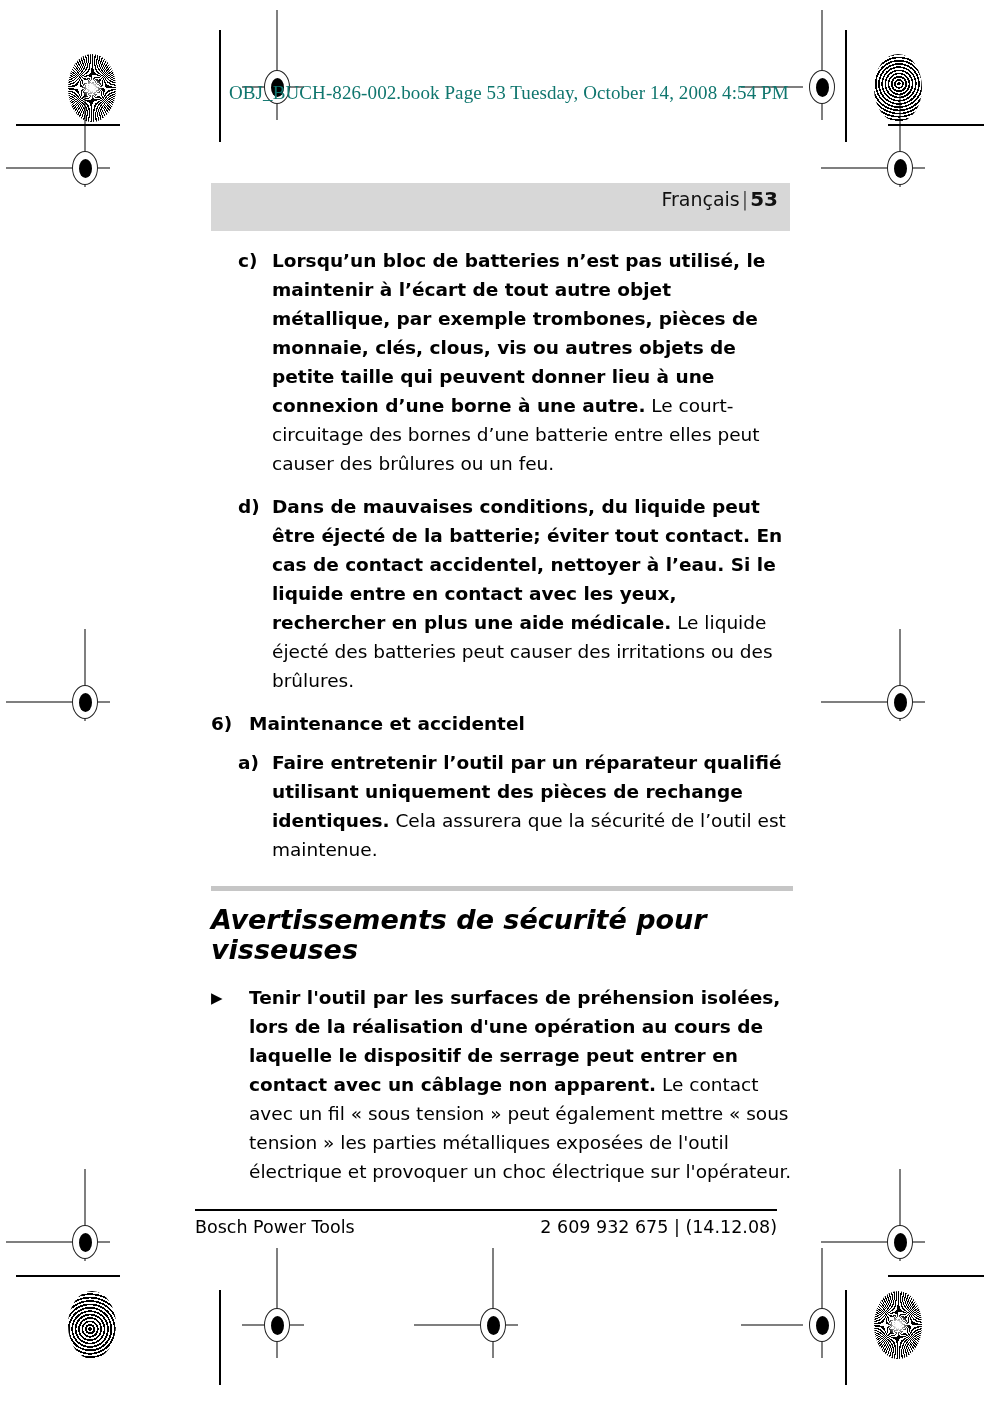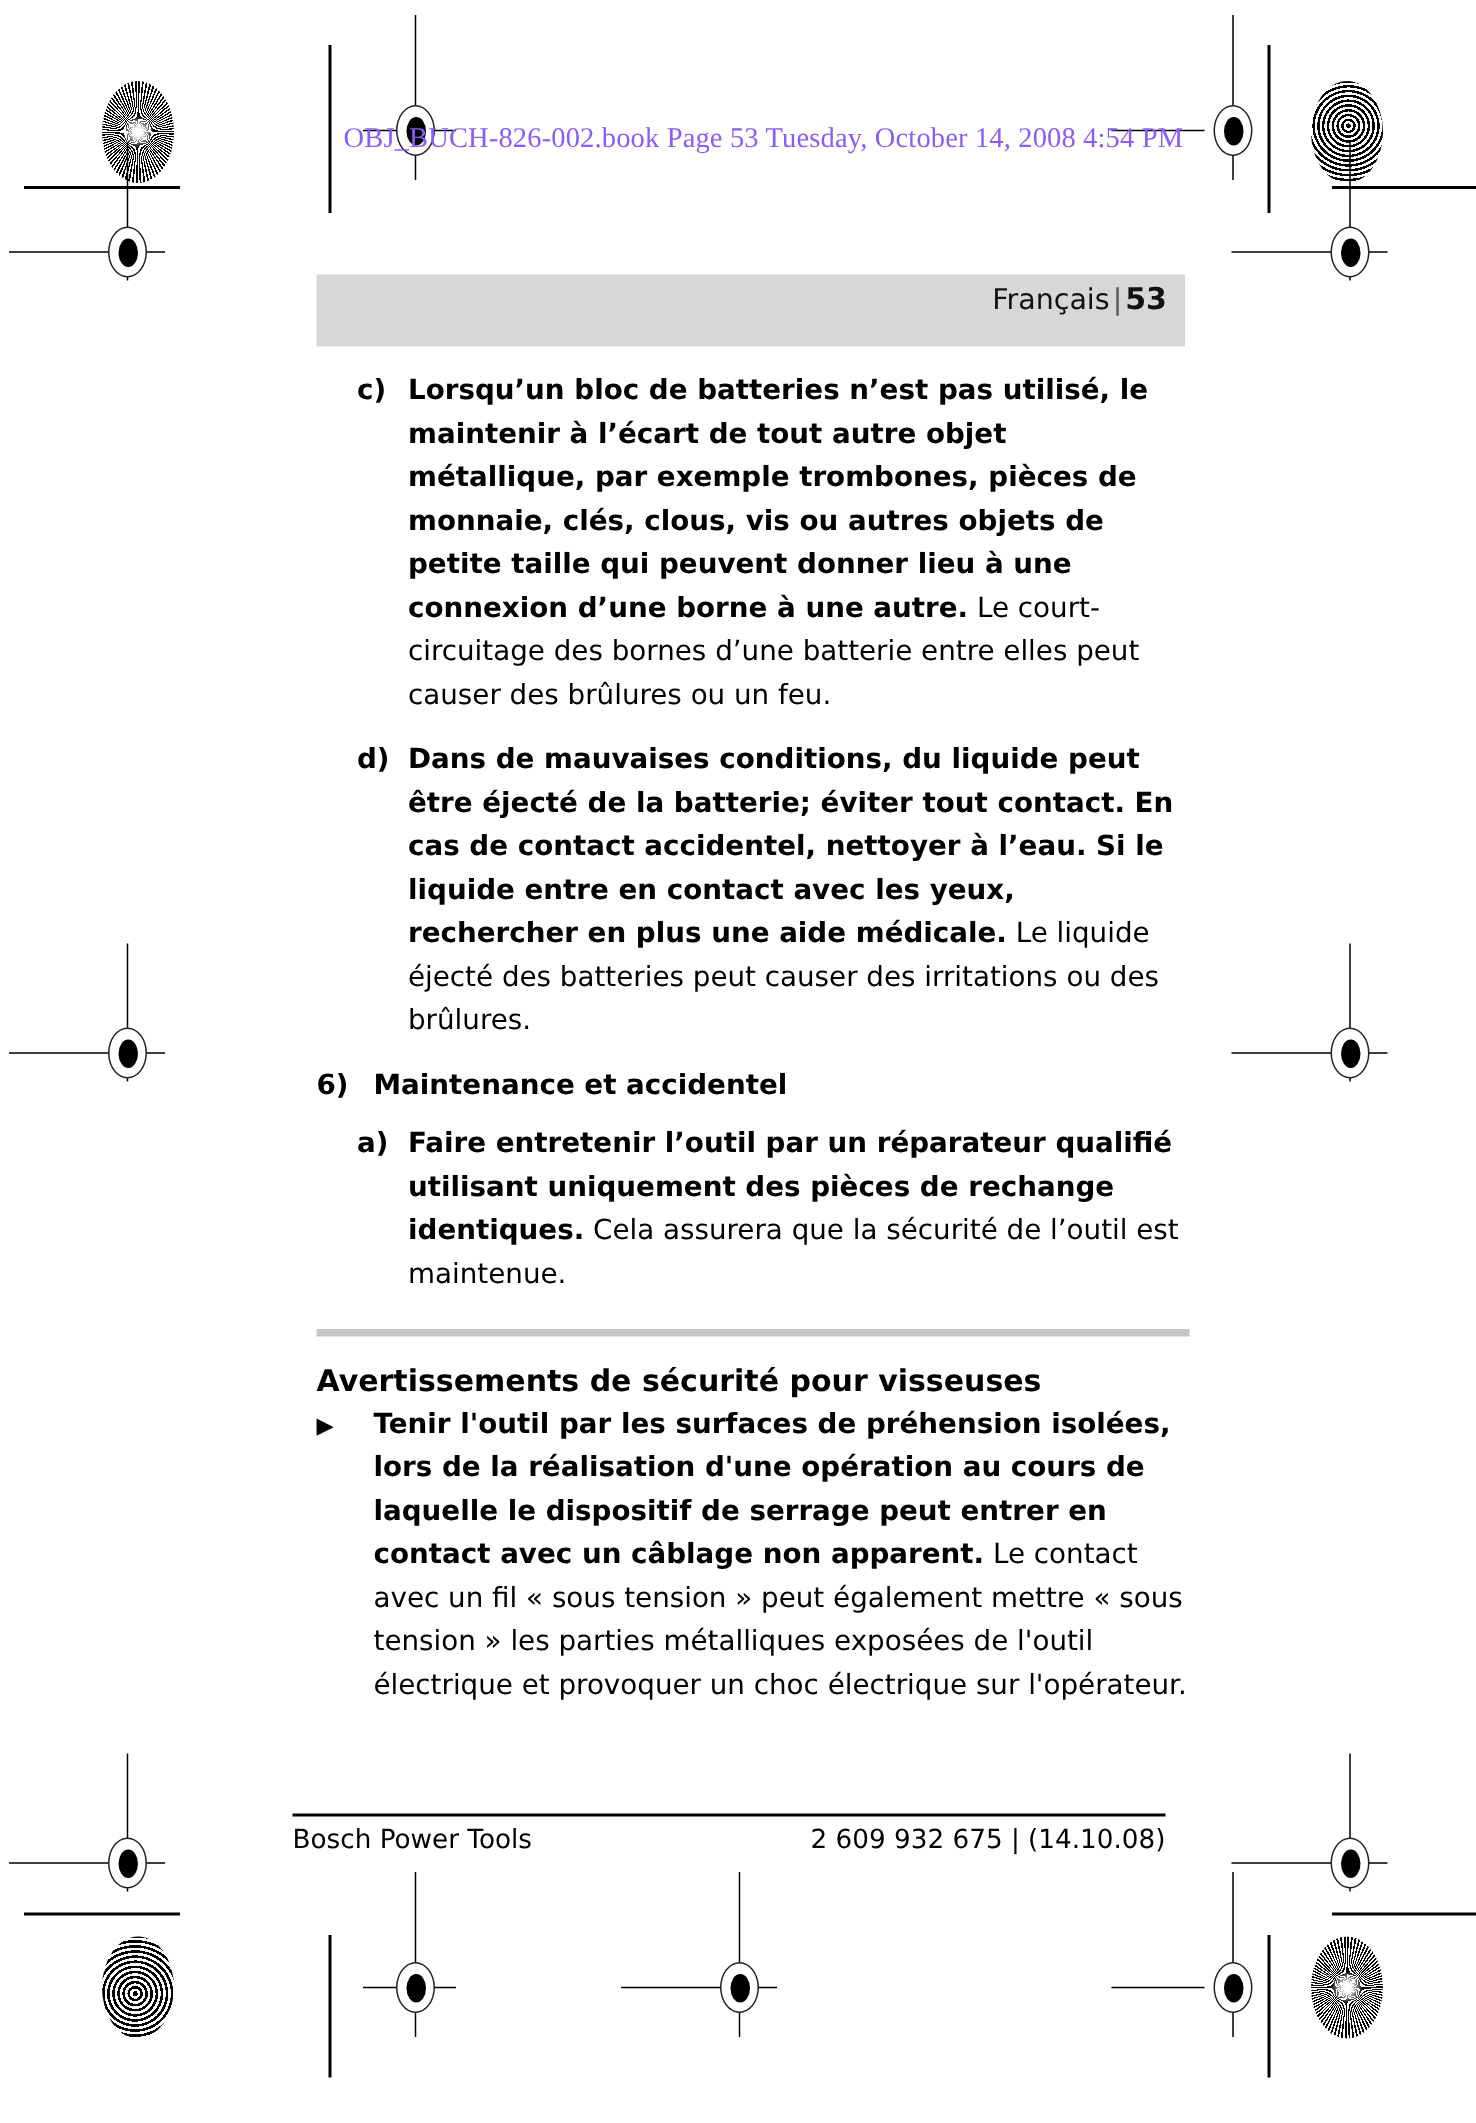--- a/index.html
+++ b/index.html
@@ -96,21 +96,21 @@
   }
 
   .runhead {
     position: absolute;
     left: 229px;
     top: 82px;
     font-family: "Liberation Serif", serif;
     font-size: 19px;
     letter-spacing: 0.1px;
     white-space: nowrap;
-    color: #8b5cf6;
+    color: #0f766e;
   }
 
   .headerband {
     position: absolute;
     left: 211px;
     top: 183px;
     width: 579px;
     height: 48px;
     background: #d7d7d7;
     text-align: right;
@@ -174,24 +174,25 @@
 
   b, .b { font-weight: bold; text-align: right; }
 
   .sectionrule {
     height: 5px;
     background: #c6c6c6;
     margin-top: 22px;
     margin-bottom: 14px;
   }
   .sectiontitle {
-    font-size: 20px;
+    font-size: 27px;
     font-weight: bold;
     line-height: 30px;
-    margin-bottom: 0;
+    margin-bottom: 18px;
+    font-style: italic;
   }
 
   .footer {
     position: absolute;
     left: 195px;
     top: 1209px;
     width: 582px;
   }
   .footer .rule {
     height: 2px;
@@ -337,17 +338,17 @@
       <span class="marker">▶</span>
       <span class="body"><b>Tenir l'outil par les surfaces de préhension isolées, lors de la réalisation d'une opération au cours de laquelle le dispositif de serrage peut entrer en contact avec un câblage non apparent.</b><span> Le contact avec un fil « sous tension » peut également mettre « sous tension » les parties métalliques exposées de l'outil électrique et provoquer un choc électrique sur l'opérateur.</span></span>
     </div>
 
   </div>
 
   <div class="footer">
     <div class="rule"></div>
     <div class="row">
       <span>Bosch Power Tools</span>
-      <span>2 609 932 675 | (14.10.08)</span>
+      <span>2 609 932 675 | (14.12.08)</span>
     </div>
   </div>
 
 </div>
 
 </body></html>

